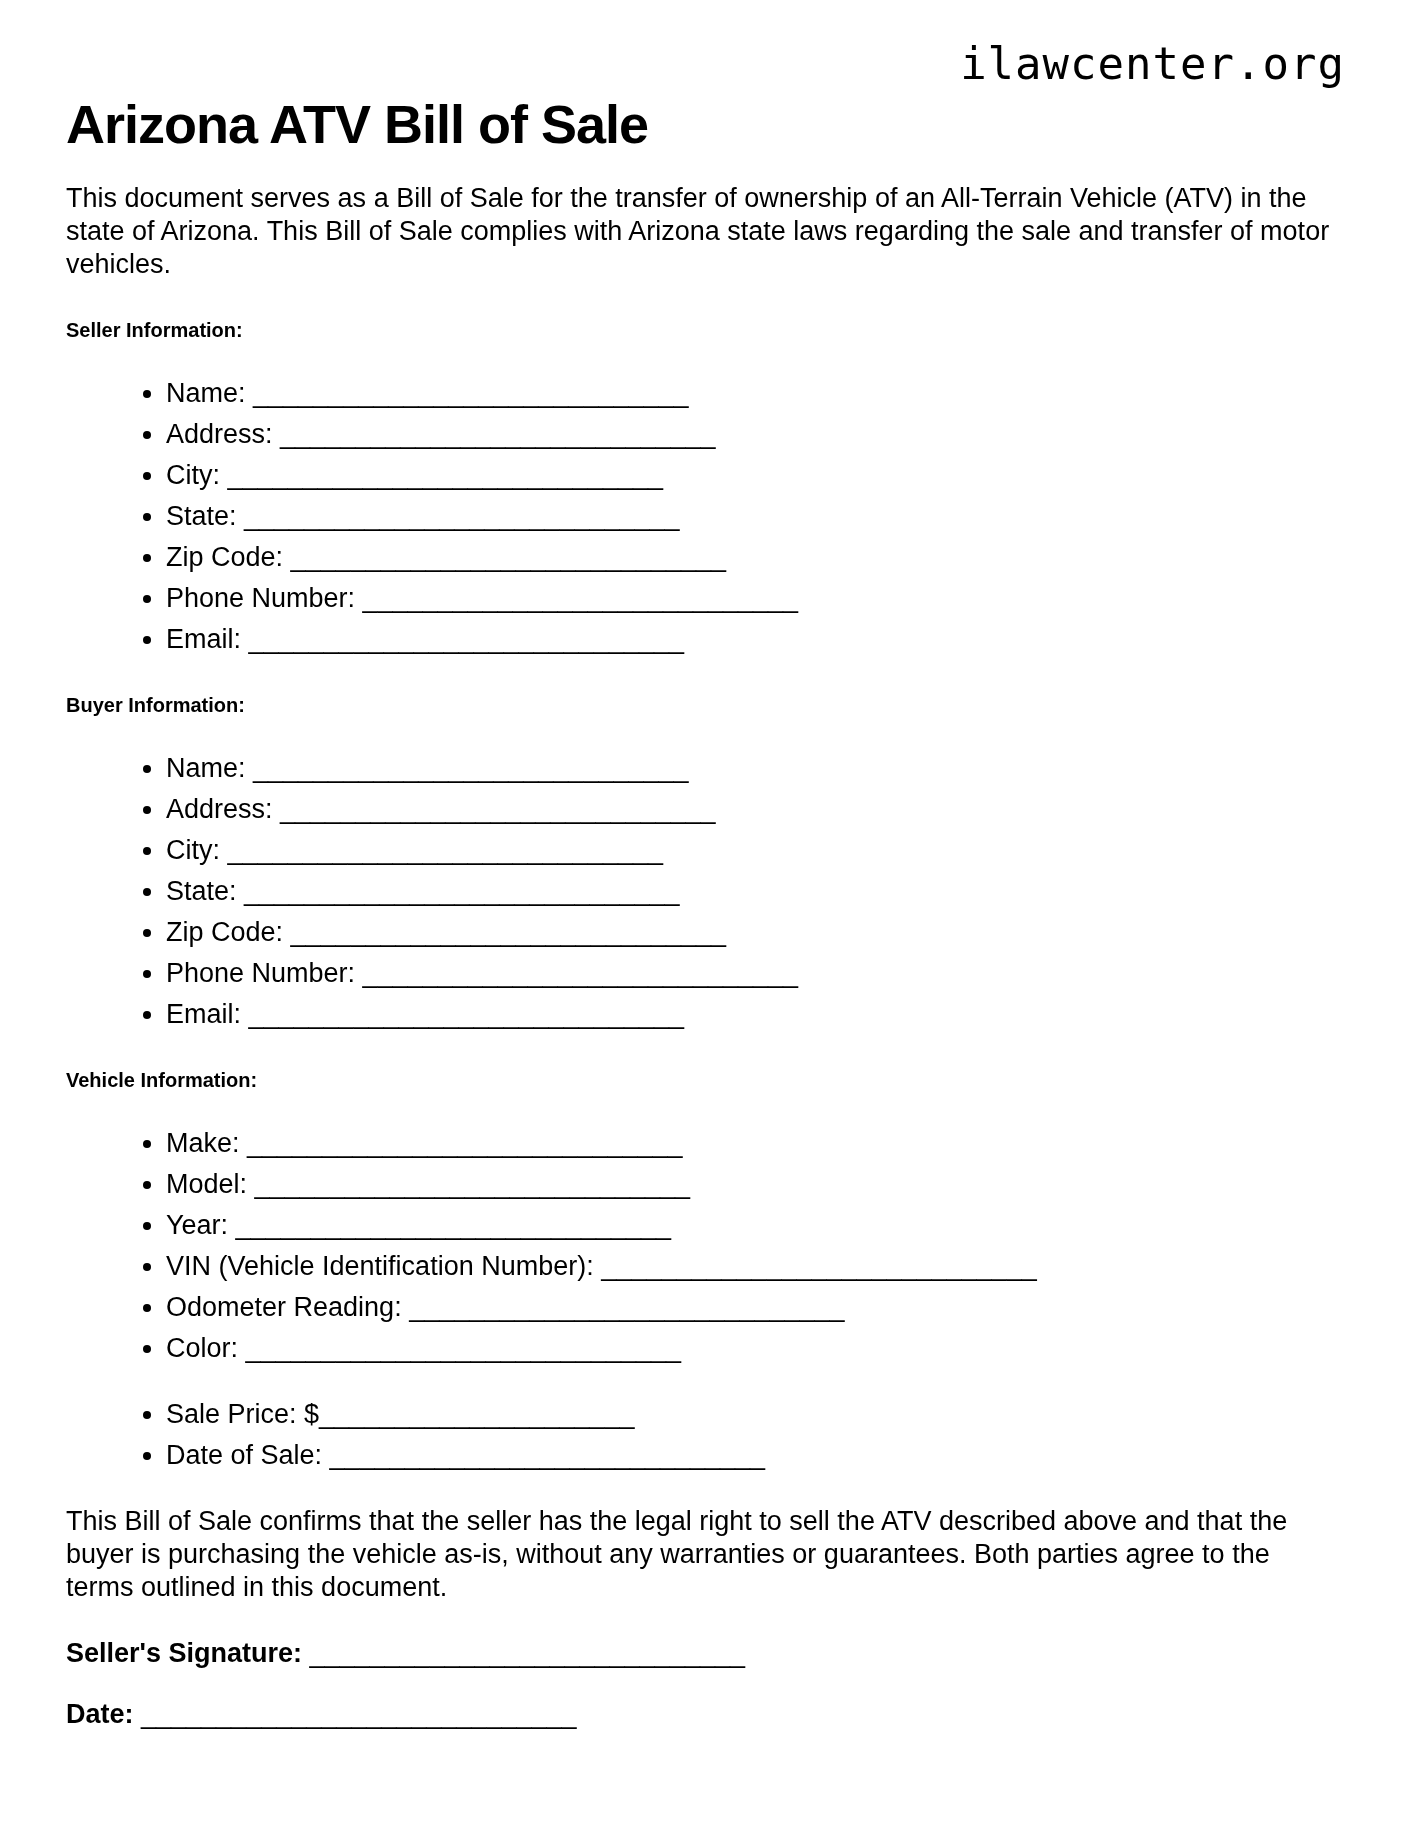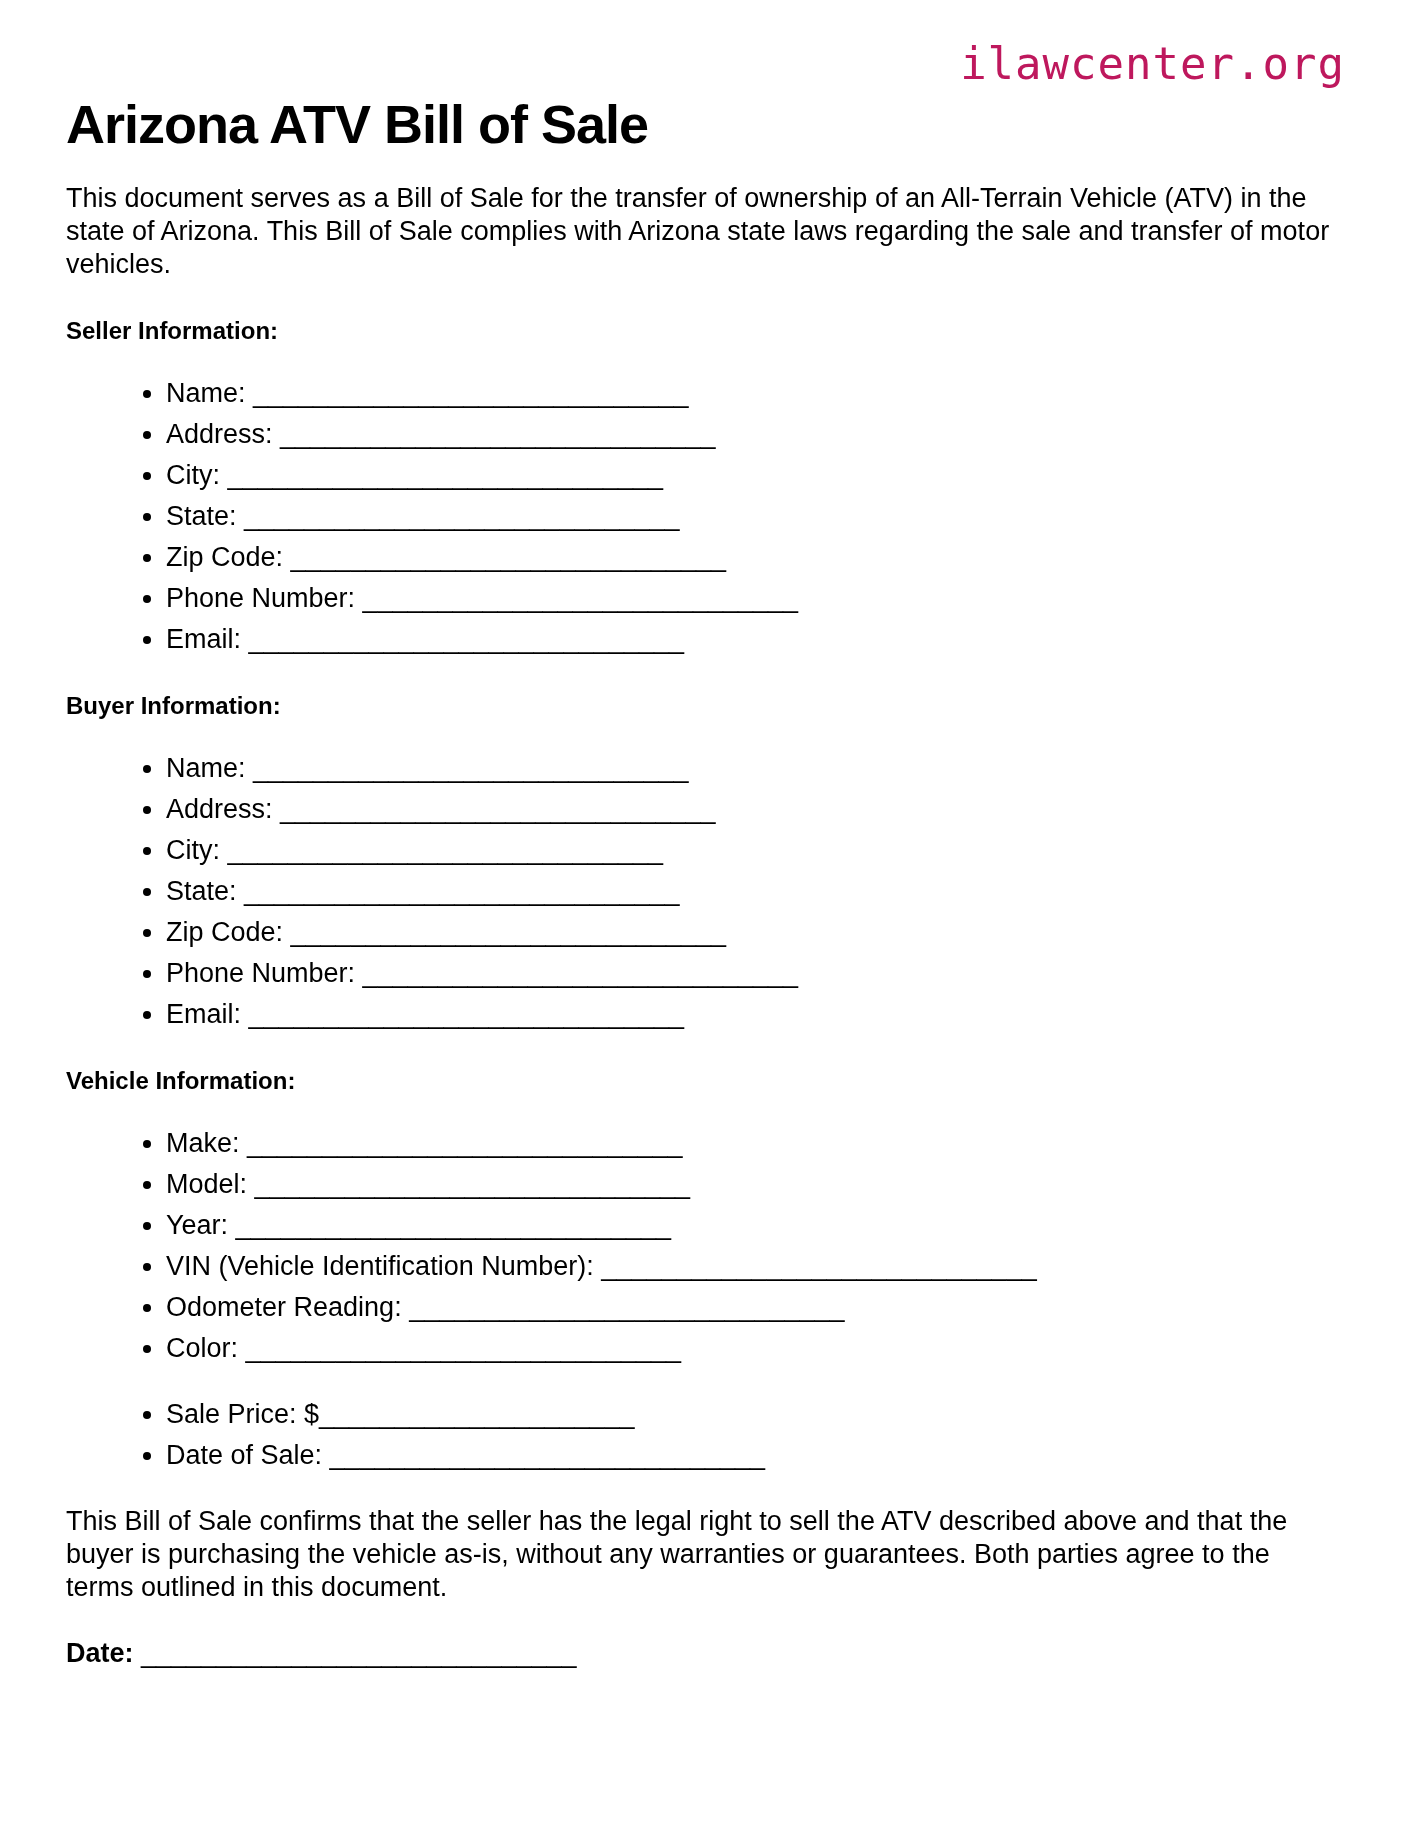--- a/index.html
+++ b/index.html
@@ -5,28 +5,28 @@
   html,body{margin:0;padding:0;background:#ffffff;}
   .page{
     width:1411px;height:1826px;box-sizing:border-box;
     padding:38px 66px 0 66px;background:#ffffff;color:#000000;
     font-family:"Liberation Sans",sans-serif;
     font-size:27px;line-height:33px;overflow:hidden;
   }
   .logo{
     font-family:"DejaVu Sans Mono",monospace;
     font-size:44px;line-height:52px;letter-spacing:1px;
-    color:#be185d;text-align:right;margin:0 0 4px 0;
+    color:#000000;text-align:right;margin:0 0 4px 0;
   }
   h1.title{
     font-size:54px;line-height:60px;font-weight:bold;
     letter-spacing:-1px;margin:0 0 28px 0;
   }
   p.body-par{margin:0 0 33px 0;max-width:1268px;}
-  h2.sec-heading{font-size:24px;line-height:33px;font-weight:bold;margin:33px 0 0 0;}
+  h2.sec-heading{font-size:20px;line-height:33px;font-weight:bold;margin:33px 0 0 0;}
   ul.field-list{margin:30px 0 33px 0;padding-left:100px;list-style:disc;}
   ul.field-list li{line-height:33px;margin-top:8px;}
   .field-line{white-space:pre;}
   .sig-row{margin:33px 0 0 0;}
   .sig-row + .sig-row{margin-top:28px;}
   .sig-label{font-weight:bold;}
 </style>
 </head>
 <body>
 
@@ -79,18 +79,21 @@
   <div class="section">
     <ul class="field-list">
       <li><span>Sale Price: $</span><span class="field-line">_____________________</span></li>
       <li><span>Date of Sale:</span><span class="field-line"> _____________________________</span></li>
     </ul>
   </div>
 
   <p class="body-par">This Bill of Sale confirms that the seller has the legal right to sell the ATV described above and that the buyer is purchasing the vehicle as-is, without any warranties or guarantees. Both parties agree to the terms outlined in this document.</p>
 
 
+  <div class="sig-row">
+    <span class="sig-label">Seller's Signature:</span><span class="field-line"> _____________________________</span>
+  </div>
 
   <div class="sig-row">
     <span class="sig-label">Date:</span><span class="field-line"> _____________________________</span>
   </div>
 
 </div>
 
 </body></html>

